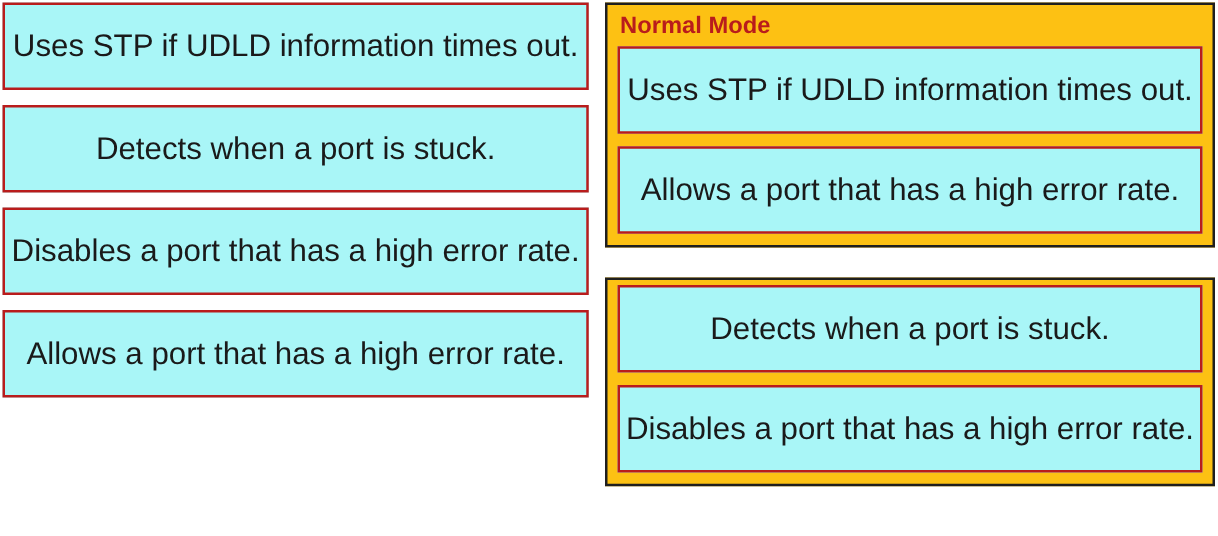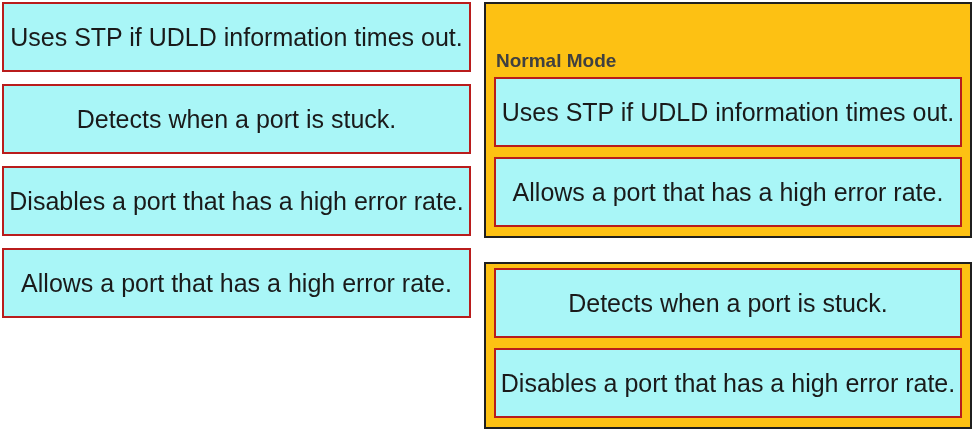--- a/index.html
+++ b/index.html
@@ -51,23 +51,22 @@
   }
   .group {
     box-sizing: border-box;
     background: #fdc113;
     border: 2px solid #1f1f1f;
     padding: 4px 8px 9px 8px;
   }
   .group-title {
     font-size: 19px;
     font-weight: bold;
-    color: #404040;
+    color: #b91c1c;
     padding: 2px 0 5px 2px;
-    margin-top: 40px;
   }
   .group .tile {
     margin-bottom: 10px;
   }
   .group .tile:last-child {
     margin-bottom: 0;
   }
 </style>
 </head>
 <body>

